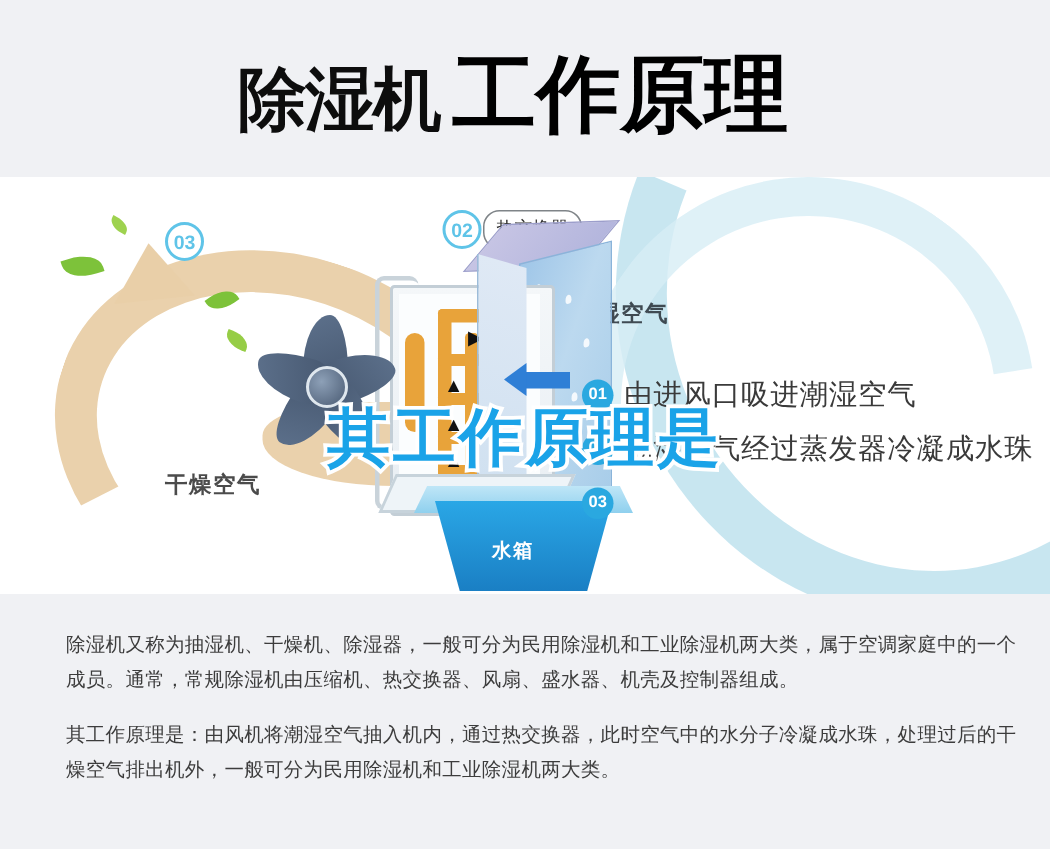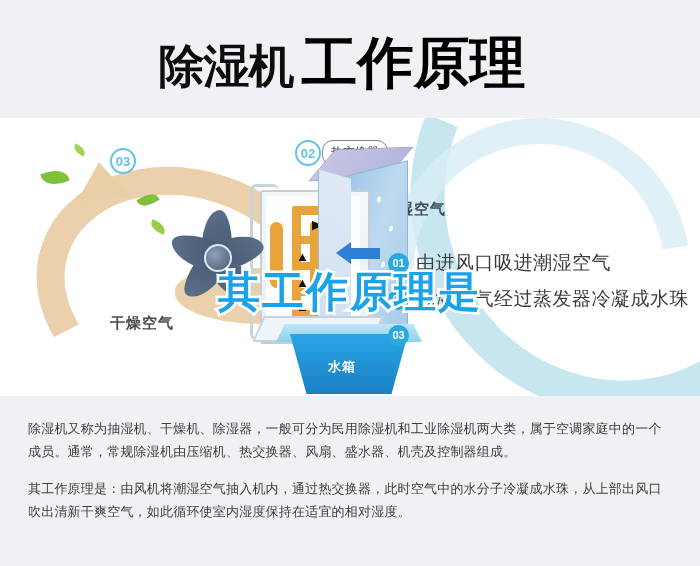--- a/index.html
+++ b/index.html
@@ -372,24 +372,23 @@
     color: #1aa3e8;
     -webkit-text-stroke: 5px #ffffff;
     paint-order: stroke fill;
     white-space: nowrap;
     pointer-events: none;
   }
 
   
   .body-copy {
     position: absolute;
-    left: 28px;
+    left: 44px;
     top: 418px;
     width: 640px;
-    font-family: Liberation Mono, monospace;
   }
   .para {
     font-size: 13px;
     line-height: 23px;
     color: #3c3c3c;
     margin: 0 0 14px 0;
     letter-spacing: .2px;
   }
 </style>
 </head>
@@ -491,16 +490,16 @@
     </div>
     <div class="step">
       <span class="step-badge">03</span>
     </div>
   </div>
 
   <div class="watermark">其工作原理是</div>
 
   <div class="body-copy">
     <p class="para">除湿机又称为抽湿机、干燥机、除湿器，一般可分为民用除湿机和工业除湿机两大类，属于空调家庭中的一个成员。通常，常规除湿机由压缩机、热交换器、风扇、盛水器、机壳及控制器组成。</p>
-    <p class="para">其工作原理是：由风机将潮湿空气抽入机内，通过热交换器，此时空气中的水分子冷凝成水珠，从上部出风口吹出清新干爽空气，如此循环使室内湿度保持在适宜的相对湿度。</p>
+    <p class="para">其工作原理是：由风机将潮湿空气抽入机内，通过热交换器，此时空气中的水分子冷凝成水珠，处理过后的干燥空气排出机外，一般可分为民用除湿机和工业除湿机两大类。</p>
   </div>
 
 </div>
 
 </body></html>

